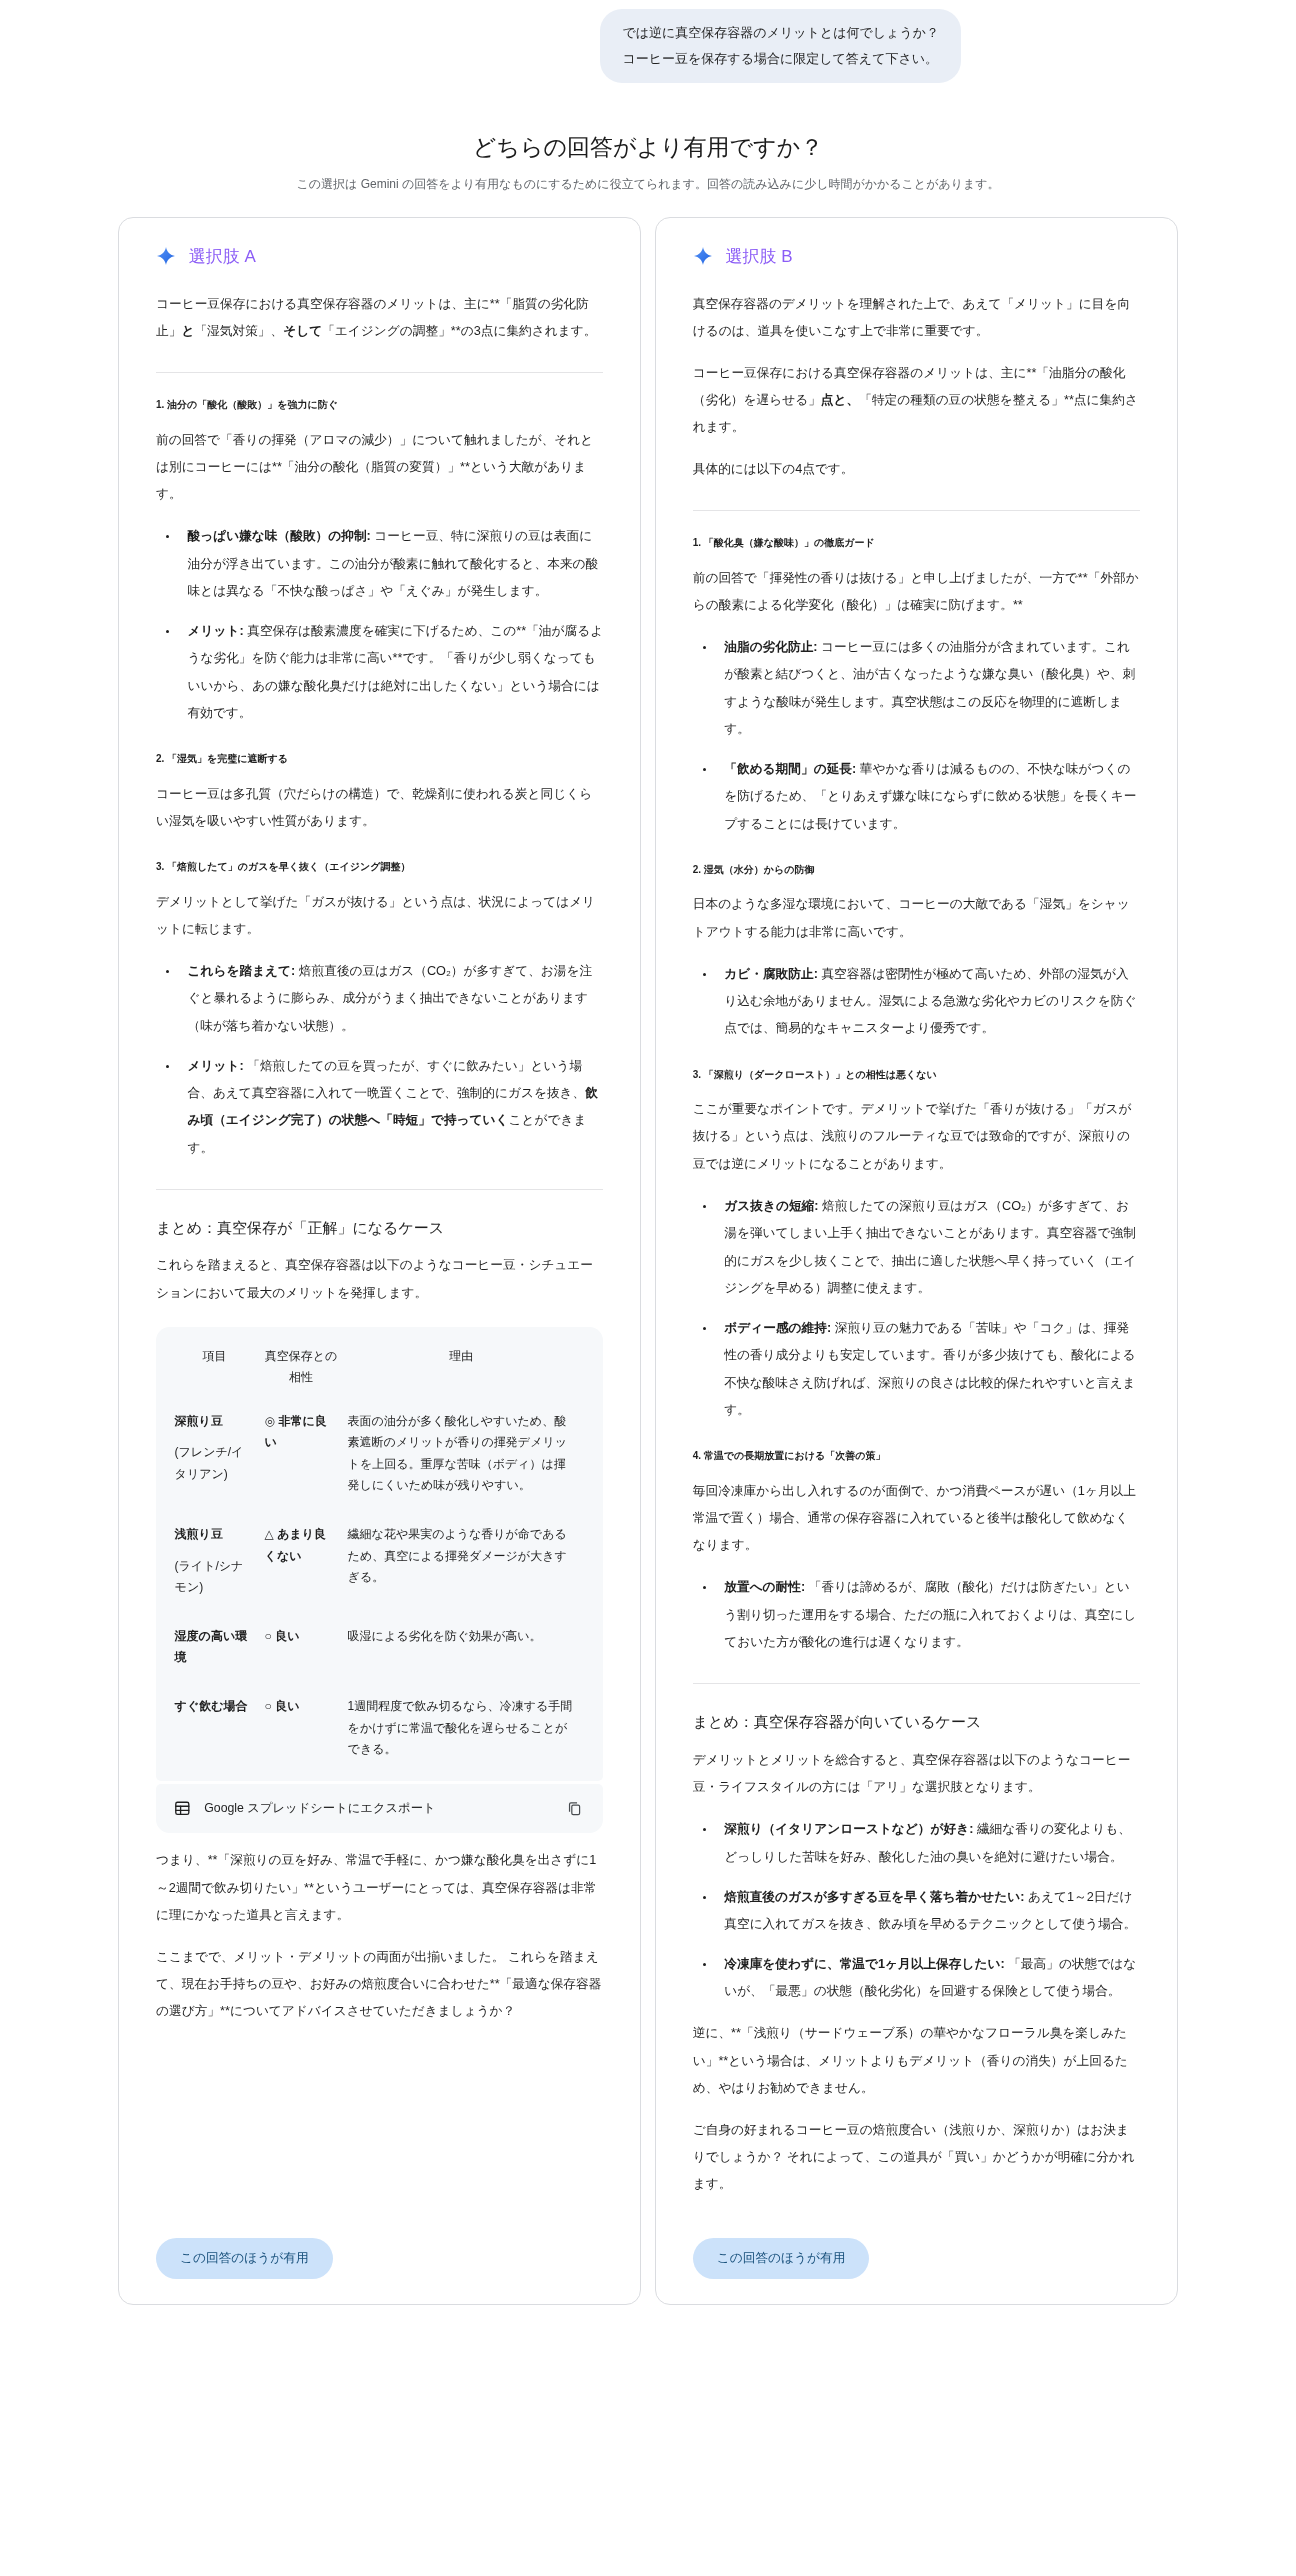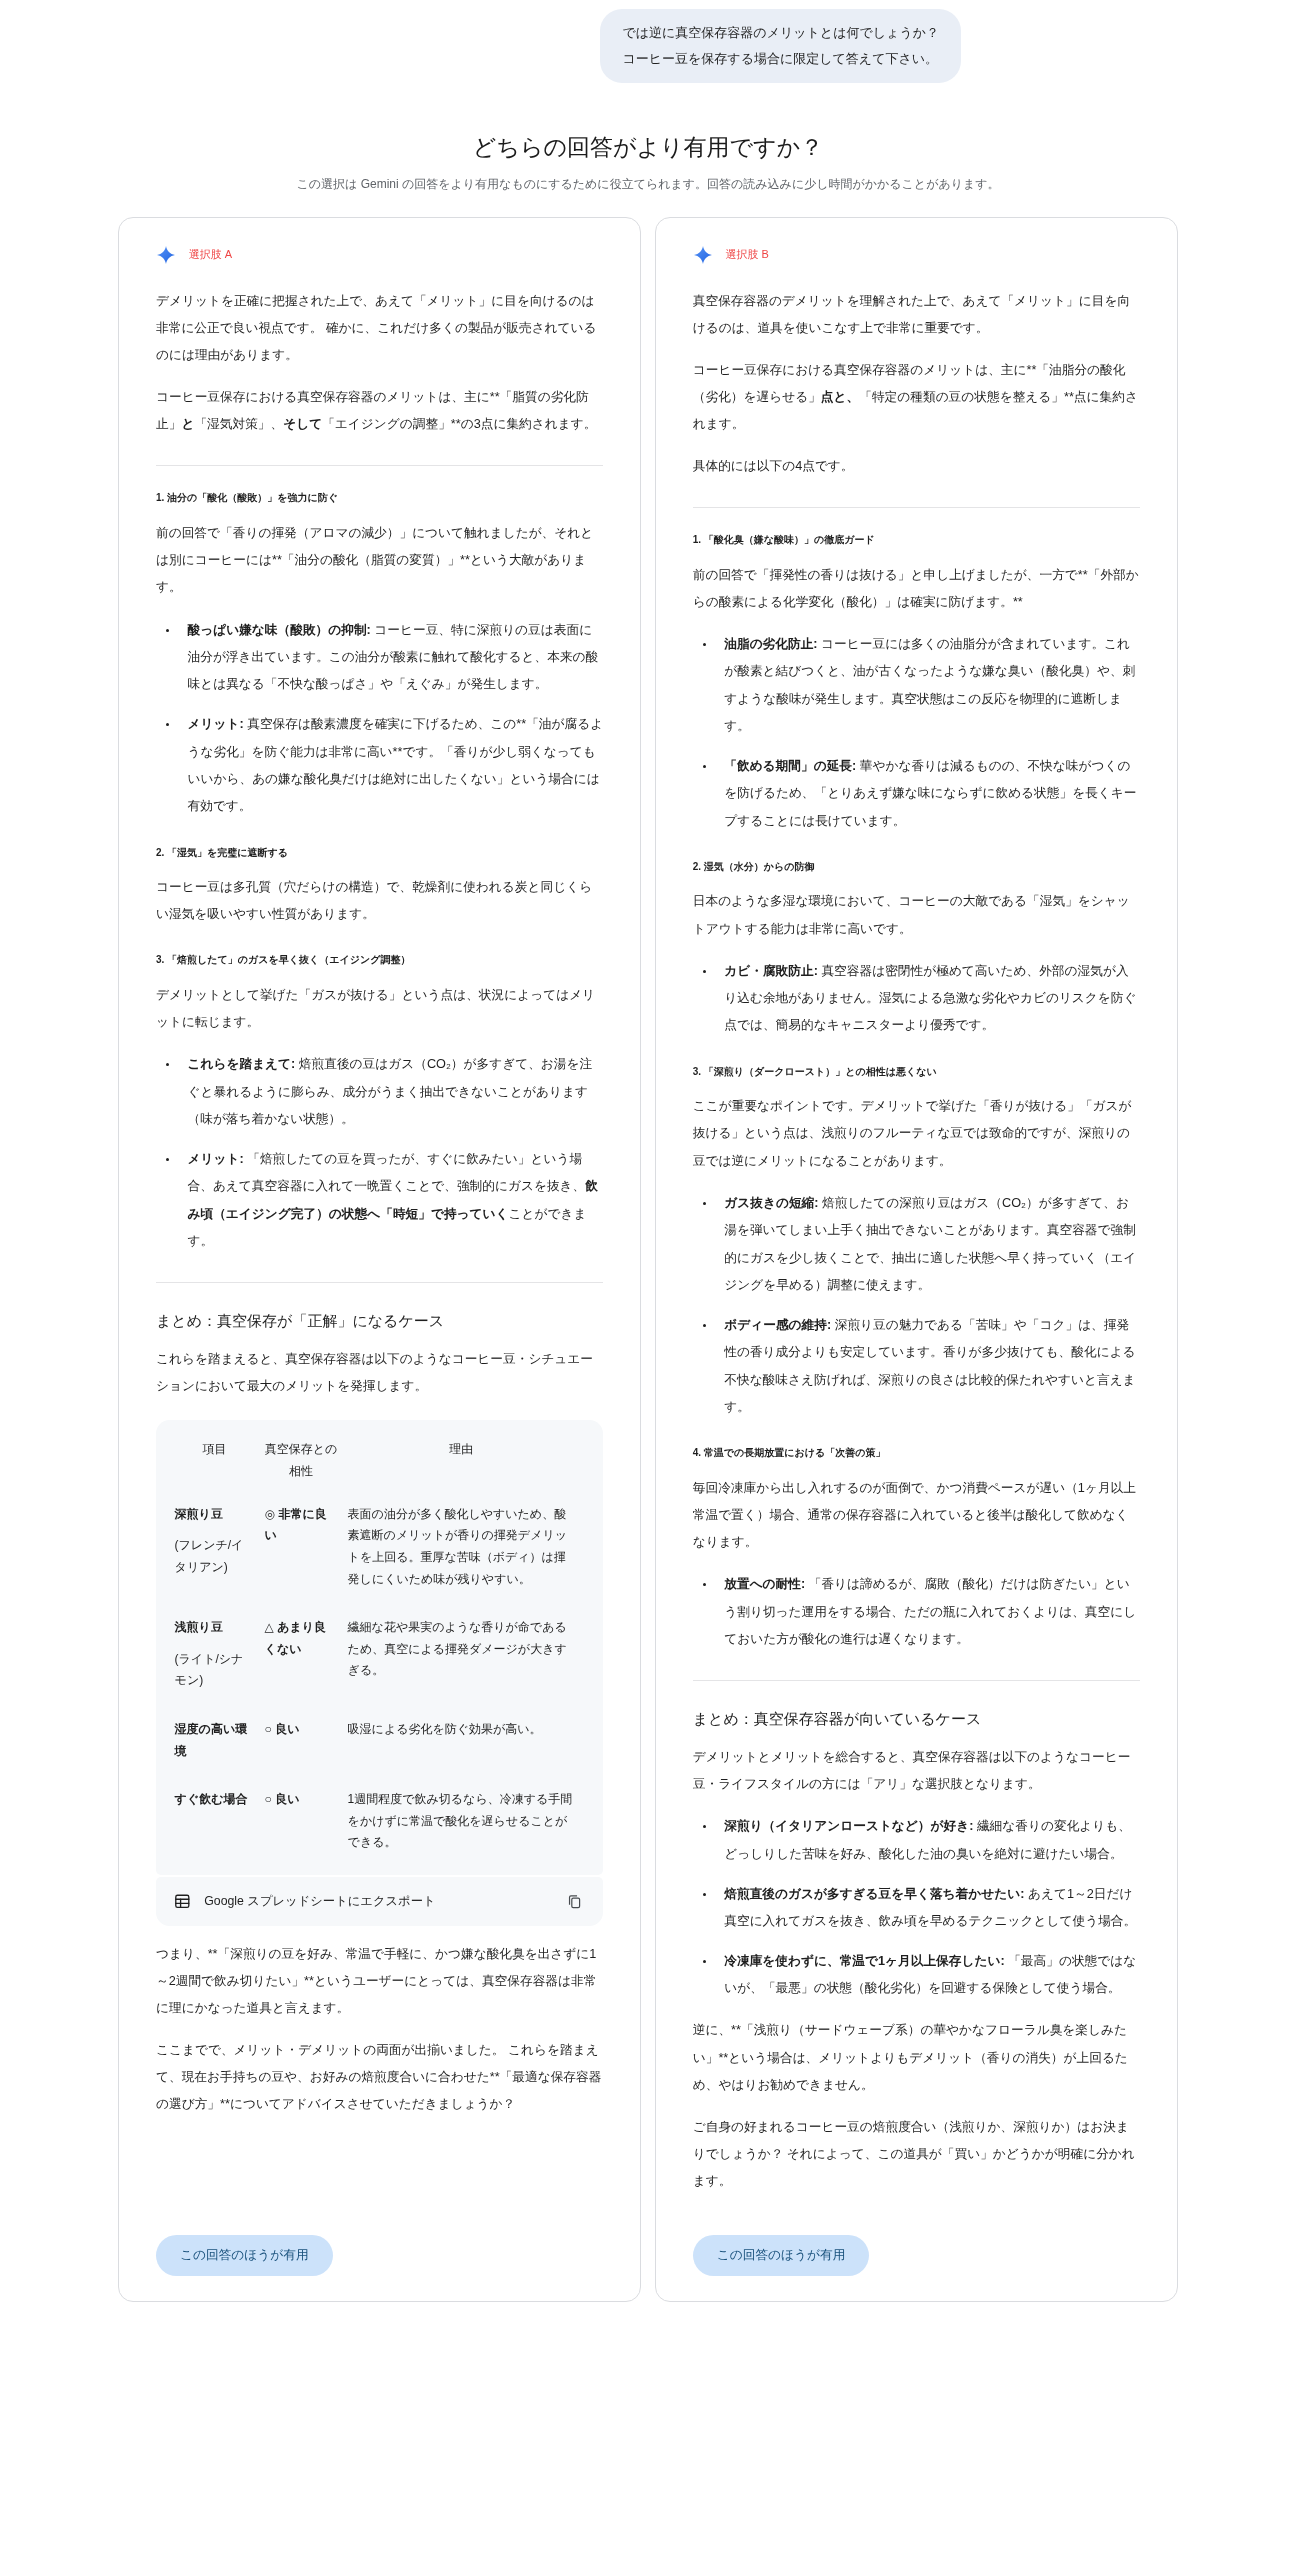--- a/index.html
+++ b/index.html
@@ -21,21 +21,21 @@
   .user-bubble{background:var(--bubble);border-radius:22px;padding:11px 22px;
                font-size:13px;line-height:2.0;color:#1f1f1f;}
 
   .title{text-align:center;font-size:23px;font-weight:400;margin:49px 0 0;color:#1b1b1b;}
   .subtitle{text-align:center;font-size:12px;color:var(--subGray);margin:13.5px 0 0;}
 
   .cards{display:flex;gap:13.5px;margin-top:24px;align-items:stretch;}
   .card{flex:1 1 0;border:0.8px solid var(--cardBorder);border-radius:15px;
         padding:25px 37px 25px;display:flex;flex-direction:column;background:#fff;}
   .card-head{display:flex;align-items:center;gap:12.7px;margin:1.7px 0 8.5px;}
-  .card-label{font-size:11px;color:#ef4444;}
+  .card-label{font-size:17px;color:#8b5cf6;}
   .spark{display:inline-flex;width:20px;height:20px;}
 
   .card-body p.para{font-size:12.7px;line-height:2.15;margin:14.4px 0;}
   .card-body h3.sec{font-size:10px;font-weight:700;margin:25px 0 3.4px;}
   .card-body h2.sum{font-size:15px;font-weight:400;margin:29px 0 3.4px;}
   hr.divider{border:none;border-top:0.8px solid var(--divider);margin:27px 0 25px;}
   ul.blist{margin:15px 0;padding-left:23px;list-style:disc;}
   ul.blist li{font-size:12.7px;line-height:2.15;margin:12.7px 0;padding-left:8.5px;}
   ul.blist li::marker{color:#1f1f1f;font-size:10px;}
 
@@ -85,21 +85,20 @@
               <stop offset="0" stop-color="#5794f7"></stop>
                   <stop offset="1" stop-color="#1f62e0"></stop>
             </linearGradient>
               </defs>
             <path d="M12 1.2c.95 5.9 4.9 9.85 10.8 10.8-5.9.95-9.85 4.9-10.8 10.8-.95-5.9-4.9-9.85-10.8-10.8 5.9-.95 9.85-4.9 10.8-10.8z" fill="url(#sparkGradA)"></path>
           </svg>
         </span>
         <span class="card-label">選択肢 A</span>
       </header>
       <div class="card-body">
-          <p class="para">デメリットを正確に把握された上で、あえて「メリット」に目を向けるのは非常に公正で良い視点です。 確かに、これだけ多くの製品が販売されているのには理由があります。</p>
           <p class="para"><span>コーヒー豆保存における真空保存容器のメリットは、主に**「脂質の劣化防止」</span><strong>と</strong><span>「湿気対策」、</span><strong>そして</strong><span>「エイジングの調整」**の3点に集約されます。</span></p>
           <hr class="divider">
           <h3 class="sec">1. 油分の「酸化（酸敗）」を強力に防ぐ</h3>
           <p class="para">前の回答で「香りの揮発（アロマの減少）」について触れましたが、それとは別にコーヒーには**「油分の酸化（脂質の変質）」**という大敵があります。</p>
           <ul class="blist">
             <li><strong>酸っぱい嫌な味（酸敗）の抑制:</strong><span> コーヒー豆、特に深煎りの豆は表面に油分が浮き出ています。この油分が酸素に触れて酸化すると、本来の酸味とは異なる「不快な酸っぱさ」や「えぐみ」が発生します。</span></li>
             <li><strong>メリット:</strong><span> 真空保存は酸素濃度を確実に下げるため、この**「油が腐るような劣化」を防ぐ能力は非常に高い**です。「香りが少し弱くなってもいいから、あの嫌な酸化臭だけは絶対に出したくない」という場合には有効です。</span></li>
           </ul>
           <h3 class="sec">2. 「湿気」を完璧に遮断する</h3>
           <p class="para">コーヒー豆は多孔質（穴だらけの構造）で、乾燥剤に使われる炭と同じくらい湿気を吸いやすい性質があります。</p>

